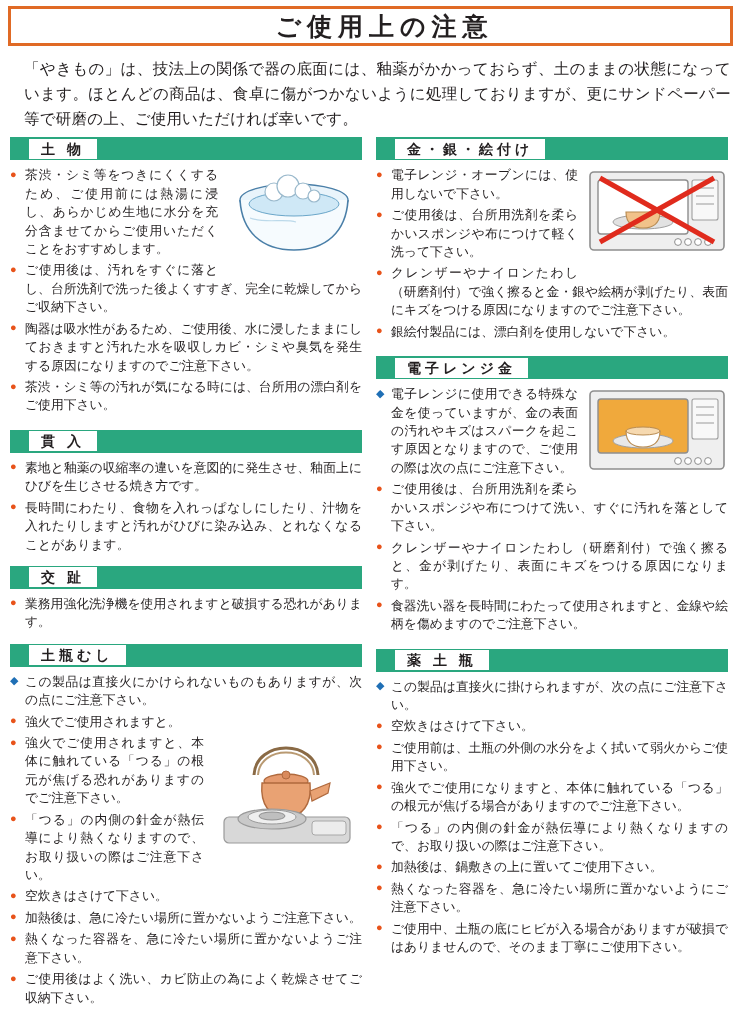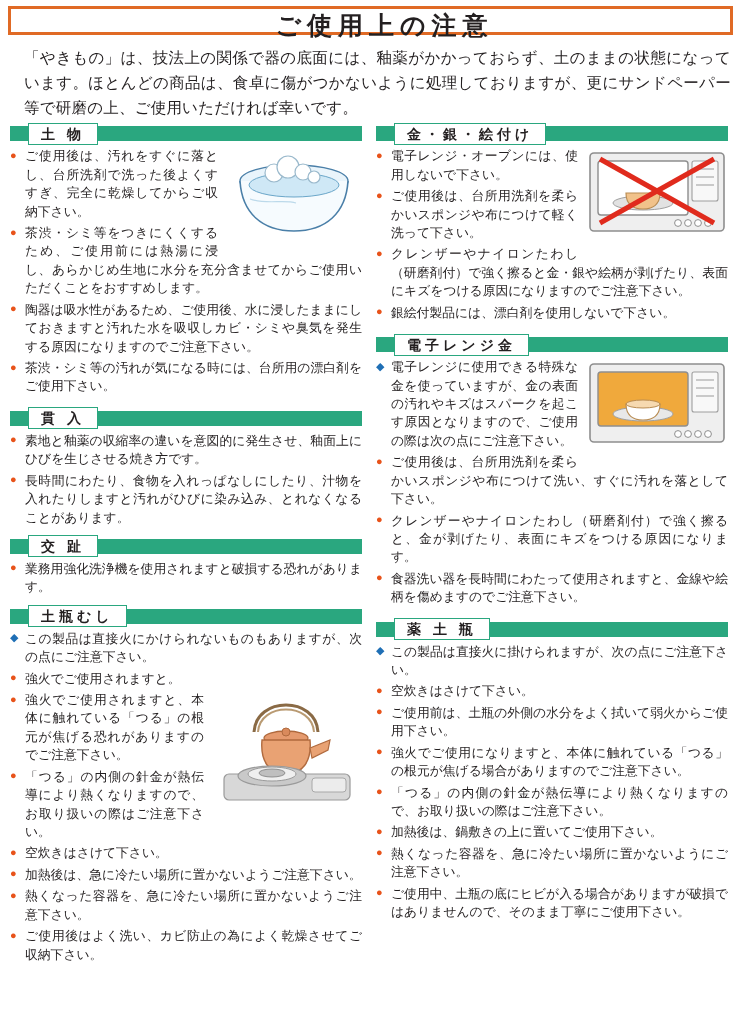--- a/index.html
+++ b/index.html
@@ -11,22 +11,23 @@
     font-family: "Liberation Sans", sans-serif;
     color: #231f20;
     overflow: hidden;
   }
   .page { position: relative; width: 741px; height: 1024px; }
 
   
   .header {
     margin: 6px 8px 0 8px;
     border: 3px solid #e06a25;
-    height: 29px;
+    height: 40px;
     display: flex;
+    align-items: center;
     justify-content: center;
     padding-left: 28px;
   }
   .header .title {
     font-size: 25px;
     font-weight: bold;
     letter-spacing: 6px;
     color: #231f20;
   }
 
@@ -43,21 +44,21 @@
   .columns {
     display: flex;
     gap: 14px;
     margin: 6px 10px 0 10px;
   }
   .col { width: 352px; }
 
   
   .band {
     background: #2aa77f;
-    height: 15px;
+    height: 23px;
     display: flex;
     align-items: center;
     margin-top: 12px;
     margin-bottom: 6px;
   }
   .band:first-child { margin-top: 0; }
   .band .band-label {
     background: #ffffff;
     color: #231f20;
     font-size: 14px;
@@ -121,22 +122,22 @@
             <path d="M14 34 C16 66, 36 84, 68 84 C100 84, 120 66, 122 34" fill="#f6fbfe" stroke="#4a7fa8" stroke-width="1.6"></path>
             <ellipse cx="68" cy="38" rx="45" ry="12" fill="#cfe8f6" stroke="#6aa6c9" stroke-width="1"></ellipse>
             <circle cx="48" cy="26" r="9" fill="#ffffff" stroke="#9ab9cc" stroke-width="1.2"></circle>
             <circle cx="62" cy="20" r="11" fill="#ffffff" stroke="#9ab9cc" stroke-width="1.2"></circle>
             <circle cx="77" cy="25" r="8" fill="#ffffff" stroke="#9ab9cc" stroke-width="1.2"></circle>
             <circle cx="88" cy="30" r="6" fill="#ffffff" stroke="#9ab9cc" stroke-width="1.2"></circle>
             <path d="M24 52 C40 58, 58 52, 70 56" stroke="#bcd9ea" stroke-width="1.2" fill="none"></path>
           </svg>
         </div>
         <ul class="blist">
+          <li class="dot">茶渋・シミ等をつきにくくするため、ご使用前には熱湯に浸し、あらかじめ生地に水分を充分含ませてからご使用いただくことをおすすめします。</li>
           <li class="dot">ご使用後は、汚れをすぐに落とし、台所洗剤で洗った後よくすすぎ、完全に乾燥してからご収納下さい。</li>
-          <li class="dot">茶渋・シミ等をつきにくくするため、ご使用前には熱湯に浸し、あらかじめ生地に水分を充分含ませてからご使用いただくことをおすすめします。</li>
           <li class="dot">陶器は吸水性があるため、ご使用後、水に浸したままにしておきますと汚れた水を吸収しカビ・シミや臭気を発生する原因になりますのでご注意下さい。</li>
           <li class="dot">茶渋・シミ等の汚れが気になる時には、台所用の漂白剤をご使用下さい。</li>
         </ul>
       </div>
 
       <div class="band">
         <div class="band-label">貫 入</div>
       </div>
       <ul class="blist">
         <li class="dot">素地と釉薬の収縮率の違いを意図的に発生させ、釉面上にひびを生じさせる焼き方です。</li>

